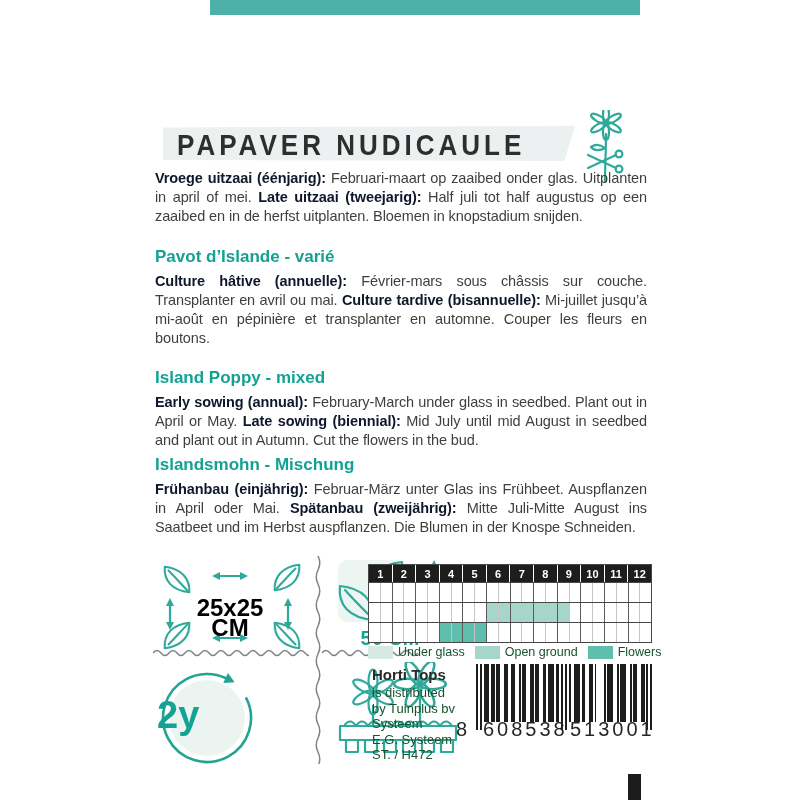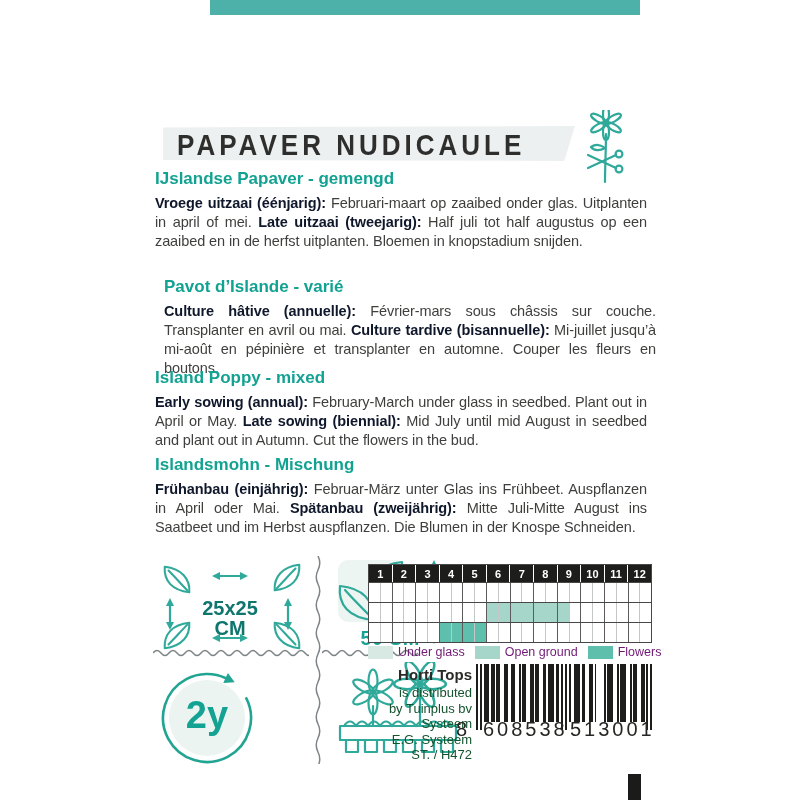--- a/index.html
+++ b/index.html
@@ -12,38 +12,38 @@
 
   
   .title-banner{position:absolute;left:163px;top:126px;width:412px;height:35px;background:#edf0f1;
                 clip-path:polygon(0 4%,100% 0,97.4% 100%,0 97%);}
   .title-text{position:absolute;left:177px;top:128px;font-size:26px;font-weight:600;color:#2e2e2c;
               letter-spacing:4px;transform:scaleY(1.14);transform-origin:left top;white-space:nowrap;}
   .cutflower{position:absolute;left:582px;top:110px;width:44px;height:74px;}
 
   
   .lang-block{position:absolute;left:155px;width:492px;}
-  .lang-nl{top:169px;} .lang-fr{top:277px;margin-left:9px;} .lang-en{top:368px;} .lang-de{top:455px;}
+  .lang-nl{top:169px;} .lang-fr{top:247px;} .lang-en{top:368px;} .lang-de{top:455px;}
   .lang-block h2{margin:0 0 5px 0;font-size:17px;font-weight:700;color:#12a292;}
   .lang-block p{margin:0;font-size:14.5px;line-height:19px;color:#3f3f3d;text-align:justify;letter-spacing:-0.1px;}
   .lang-block p span.b{font-weight:700;color:#0f172a;}
 
   
   .spacing-box{position:absolute;left:158px;top:558px;width:150px;height:94px;}
   .spacing-box .leaf{position:absolute;width:34px;height:34px;}
   .leaf-tl{left:2px;top:5px;transform:scaleX(-1);}
   .leaf-tr{left:112px;top:3px;}
   .leaf-bl{left:2px;top:60px;transform:scale(-1,-1);}
   .leaf-br{left:112px;top:60px;transform:scaleY(-1);}
   .arr-top{position:absolute;left:52px;top:10px;width:40px;height:16px;}
   .arr-bot{position:absolute;left:52px;top:72px;width:40px;height:16px;}
   .arr-left{position:absolute;left:4px;top:38px;width:16px;height:36px;}
   .arr-right{position:absolute;left:122px;top:38px;width:16px;height:36px;}
-  .spacing-label{position:absolute;left:26px;top:40px;width:92px;text-align:center;color:#0f766e;
-                 font-weight:700;font-size:20px;line-height:20px;}
+  .spacing-label{position:absolute;left:26px;top:40px;width:92px;text-align:center;color:#000000;
+                 font-weight:700;font-size:24px;line-height:20px;}
   .wavy-v{position:absolute;left:312px;top:556px;width:12px;height:208px;}
   .wavy-h1{position:absolute;left:153px;top:647px;width:156px;height:12px;}
   .wavy-h2{position:absolute;left:322px;top:647px;width:98px;height:12px;}
   .sprout{position:absolute;left:330px;top:558px;width:82px;height:74px;}
   .tall-arrow{position:absolute;left:424px;top:558px;width:20px;height:88px;}
   .height-label{position:absolute;left:338px;top:627px;width:104px;text-align:center;color:#14a392;
                 font-weight:700;font-size:20px;}
 
   
   .calendar{position:absolute;left:368px;top:564px;width:284px;border:1px solid #474747;box-sizing:border-box;background:#fff;}
@@ -51,28 +51,28 @@
   .cal-m{flex:1;color:#fff;font-size:11px;font-weight:700;display:flex;align-items:center;
          justify-content:center;border-right:1px solid #ffffff;}
   .cal-m:last-child{border-right:none;}
   .cal-row{display:flex;height:19px;border-top:1px solid #474747;}
   .hc{flex:1;border-right:1px solid #c3c7c7;box-sizing:border-box;}
   .hc.me{border-right:1px solid #5b5b5b;}
   .hc.last{border-right:none;}
   .legend{position:absolute;left:368px;top:645px;display:flex;align-items:center;width:300px;}
   .lg-item{display:flex;align-items:center;margin-right:10px;}
   .sw{width:25px;height:13px;margin-right:5px;flex:0 0 auto;}
-  .lb{font-size:12.5px;color:#701a75;white-space:nowrap;}
+  .lb{font-size:12.5px;color:#14532d;white-space:nowrap;}
 
   
   .cycle{position:absolute;left:157px;top:666px;width:100px;height:100px;}
-  .cycle-label{position:absolute;left:0;top:28px;width:100px;text-align:center;color:#14a392;
+  .cycle-label{position:absolute;left:0;top:28px;width:100px;color:#14a392;
                font-weight:700;font-size:38px;}
   .planter{position:absolute;left:328px;top:662px;width:136px;height:98px;}
-  .distributor{position:absolute;left:372px;top:666px;width:100px;text-align:right;}
+  .distributor{position:absolute;left:372px;top:666px;width:100px;}
   .dist-name{font-size:15px;font-weight:700;color:#2a2a28;margin-bottom:2px;}
   .dist-line{font-size:13px;line-height:15.5px;color:#14532d;}
   .barcode{position:absolute;left:450px;top:664px;width:210px;height:92px;}
   .barcode svg{position:absolute;left:26px;top:0;}
   .bc-digit{position:absolute;top:54px;font-size:20px;color:#262624;}
   .bc-first{left:6px;}
   .bc-g1{left:33px;width:84px;text-align:center;letter-spacing:3px;}
   .bc-g2{left:120px;width:84px;text-align:right;letter-spacing:3px;}
 
   svg .tl{stroke:#2fa99a;fill:none;stroke-width:2.2;stroke-linecap:round;stroke-linejoin:round;}
@@ -112,21 +112,20 @@
     </g>
     <path class="tl" d="M24 24 C24 40 23 56 23 72"></path>
     <path class="tl" d="M23 38 C18 34 13 34 9 37 C12 41 18 41 23 38 Z"></path>
     <line class="tl" x1="6" y1="45" x2="34" y2="58"></line>
     <line class="tl" x1="6" y1="58" x2="34" y2="45"></line>
     <circle class="tl" cx="37" cy="59" r="3.4"></circle>
     <circle class="tl" cx="37" cy="44" r="3.4"></circle>
   </svg>
 
   <div class="lang-block lang-nl">
-    <h2>IJslandse Papaver - gemengd</h2>
     <p><span class="b">Vroege uitzaai (éénjarig):</span><span> Februari-maart op zaaibed onder glas. Uitplanten in april of mei. </span><span class="b">Late uitzaai (tweejarig):</span><span> Half juli tot half augustus op een zaaibed en in de herfst uitplanten. Bloemen in knopstadium snijden.</span></p>
   </div>
   <div class="lang-block lang-fr">
     <h2>Pavot d’Islande - varié</h2>
     <p><span class="b">Culture hâtive (annuelle):</span><span> Février-mars sous châssis sur couche. Transplanter en avril ou mai. </span><span class="b">Culture tardive (bisannuelle):</span><span> Mi-juillet jusqu’à mi-août en pépinière et transplanter en automne. Couper les fleurs en boutons.</span></p>
   </div>
   <div class="lang-block lang-en">
     <h2>Island Poppy - mixed</h2>
     <p><span class="b">Early sowing (annual):</span><span> February-March under glass in seedbed. Plant out in April or May. </span><span class="b">Late sowing (biennial):</span><span> Mid July until mid August in seedbed and plant out in Autumn. Cut the flowers in the bud.</span></p>
   </div>

